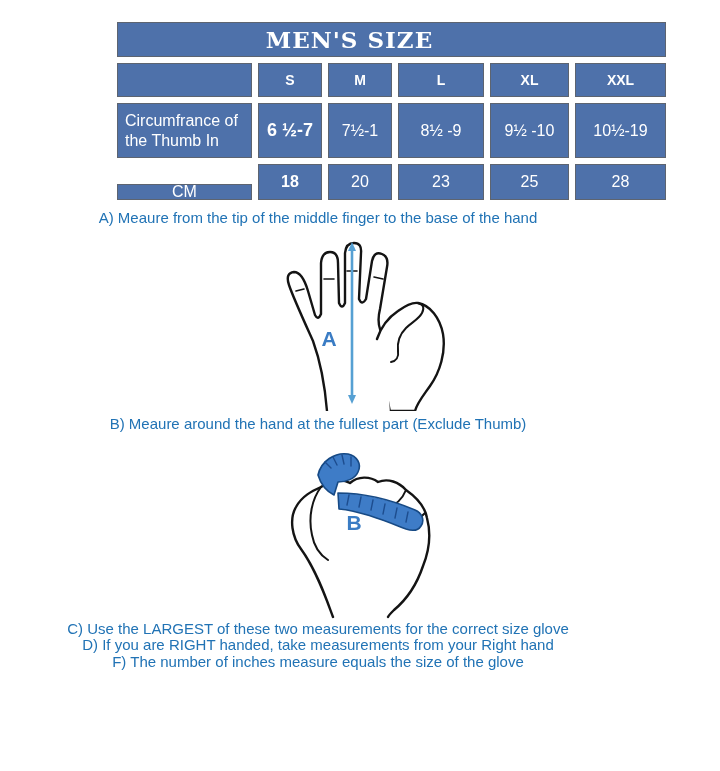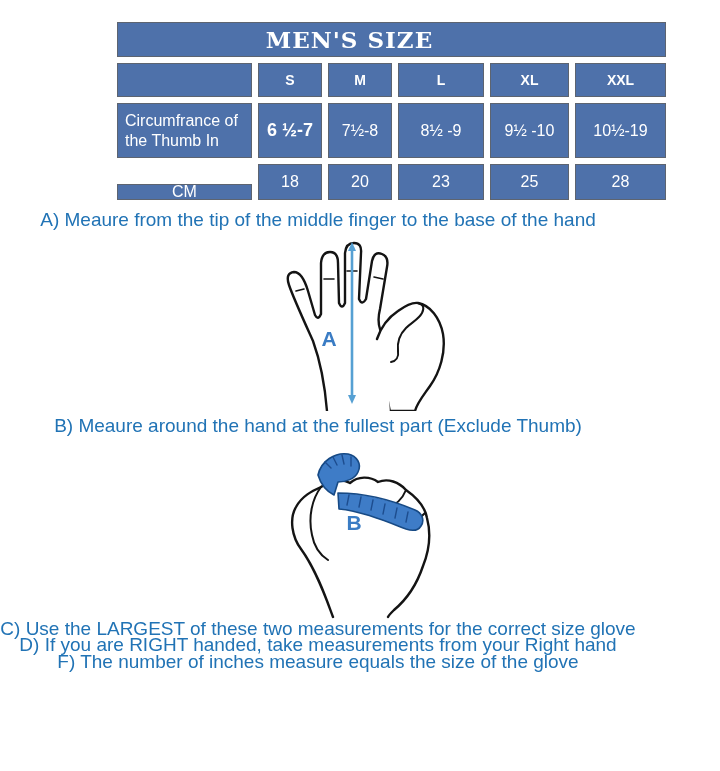--- a/index.html
+++ b/index.html
@@ -30,26 +30,26 @@
   }
   .cell.colhead { font-weight:bold; font-size:14px; }
   .cell.rowlabel {
     justify-content:flex-start; text-align:left;
     font-size:16px; line-height:1.22; padding:2px 6px 2px 7px;
   }
   .cell.cmlabel { font-size:16px;margin-top:20px; }
   .cell.val  { font-size:16px; }
   .cell.val.first { font-weight:bold; font-size:18px; }
   .cell.cmval { font-size:16px; }
-  .cell.cmval.first { font-weight:normal; }
+  .cell.cmval.first { font-weight:bold; }
 
   
   .instr {
     position:absolute; left:0; width:636px; text-align:center;
-    color:#2173b5; font-size:19px; font-family:"Liberation Sans", sans-serif;
+    color:#2173b5; font-size:15px; font-family:"Liberation Sans", sans-serif;
   }
   .instr-a { top:209px; }
   .instr-b { top:415px; }
   .instr-block { top:621px; line-height:16.4px; }
 
   
   .diagram { position:absolute; }
   .diagram-a { left:277px; top:241px; }
   .diagram-b { left:287px; top:449px; }
   .hand-stroke { fill:#ffffff; stroke:#141414; stroke-width:2.4;
@@ -76,21 +76,21 @@
 
     <div class="cell corner"></div>
     <div class="cell colhead">S</div>
     <div class="cell colhead">M</div>
     <div class="cell colhead">L</div>
     <div class="cell colhead">XL</div>
     <div class="cell colhead">XXL</div>
 
     <div class="cell rowlabel">Circumfrance of the Thumb In</div>
     <div class="cell val first">6 ½-7</div>
-    <div class="cell val">7½-8</div>
+    <div class="cell val">7½-1</div>
     <div class="cell val">8½ -9</div>
     <div class="cell val">9½ -10</div>
     <div class="cell val">10½-19</div>
 
     <div class="cell cmlabel">CM</div>
     <div class="cell cmval first">18</div>
     <div class="cell cmval">20</div>
     <div class="cell cmval">23</div>
     <div class="cell cmval">25</div>
     <div class="cell cmval">28</div>

